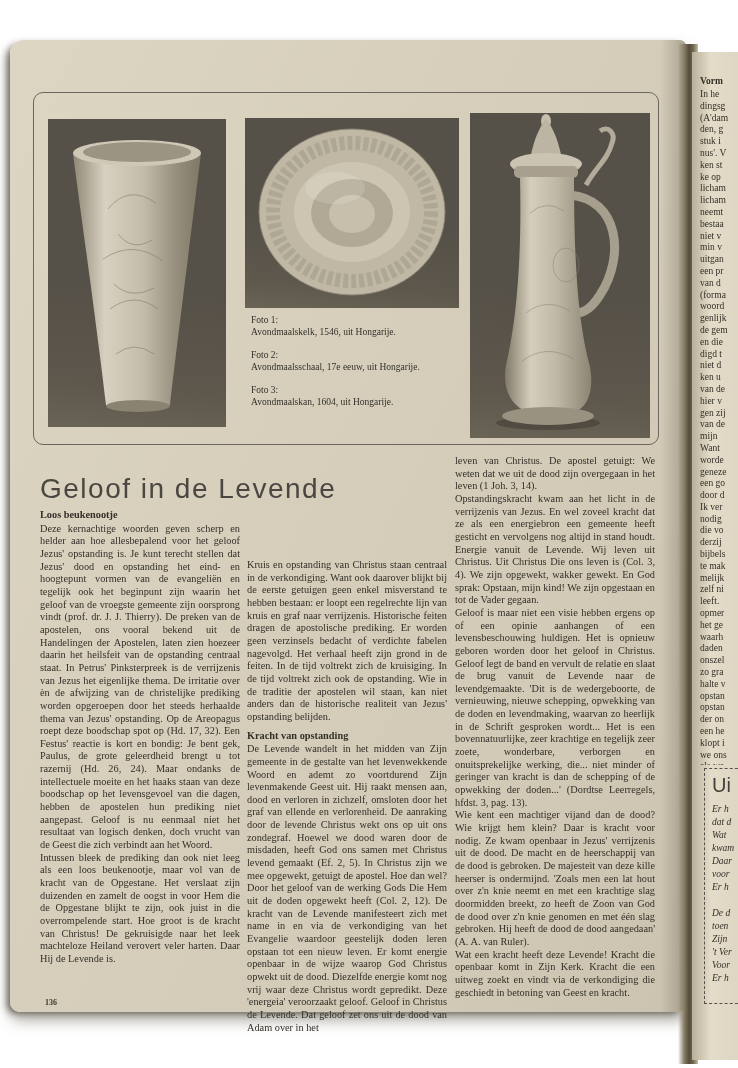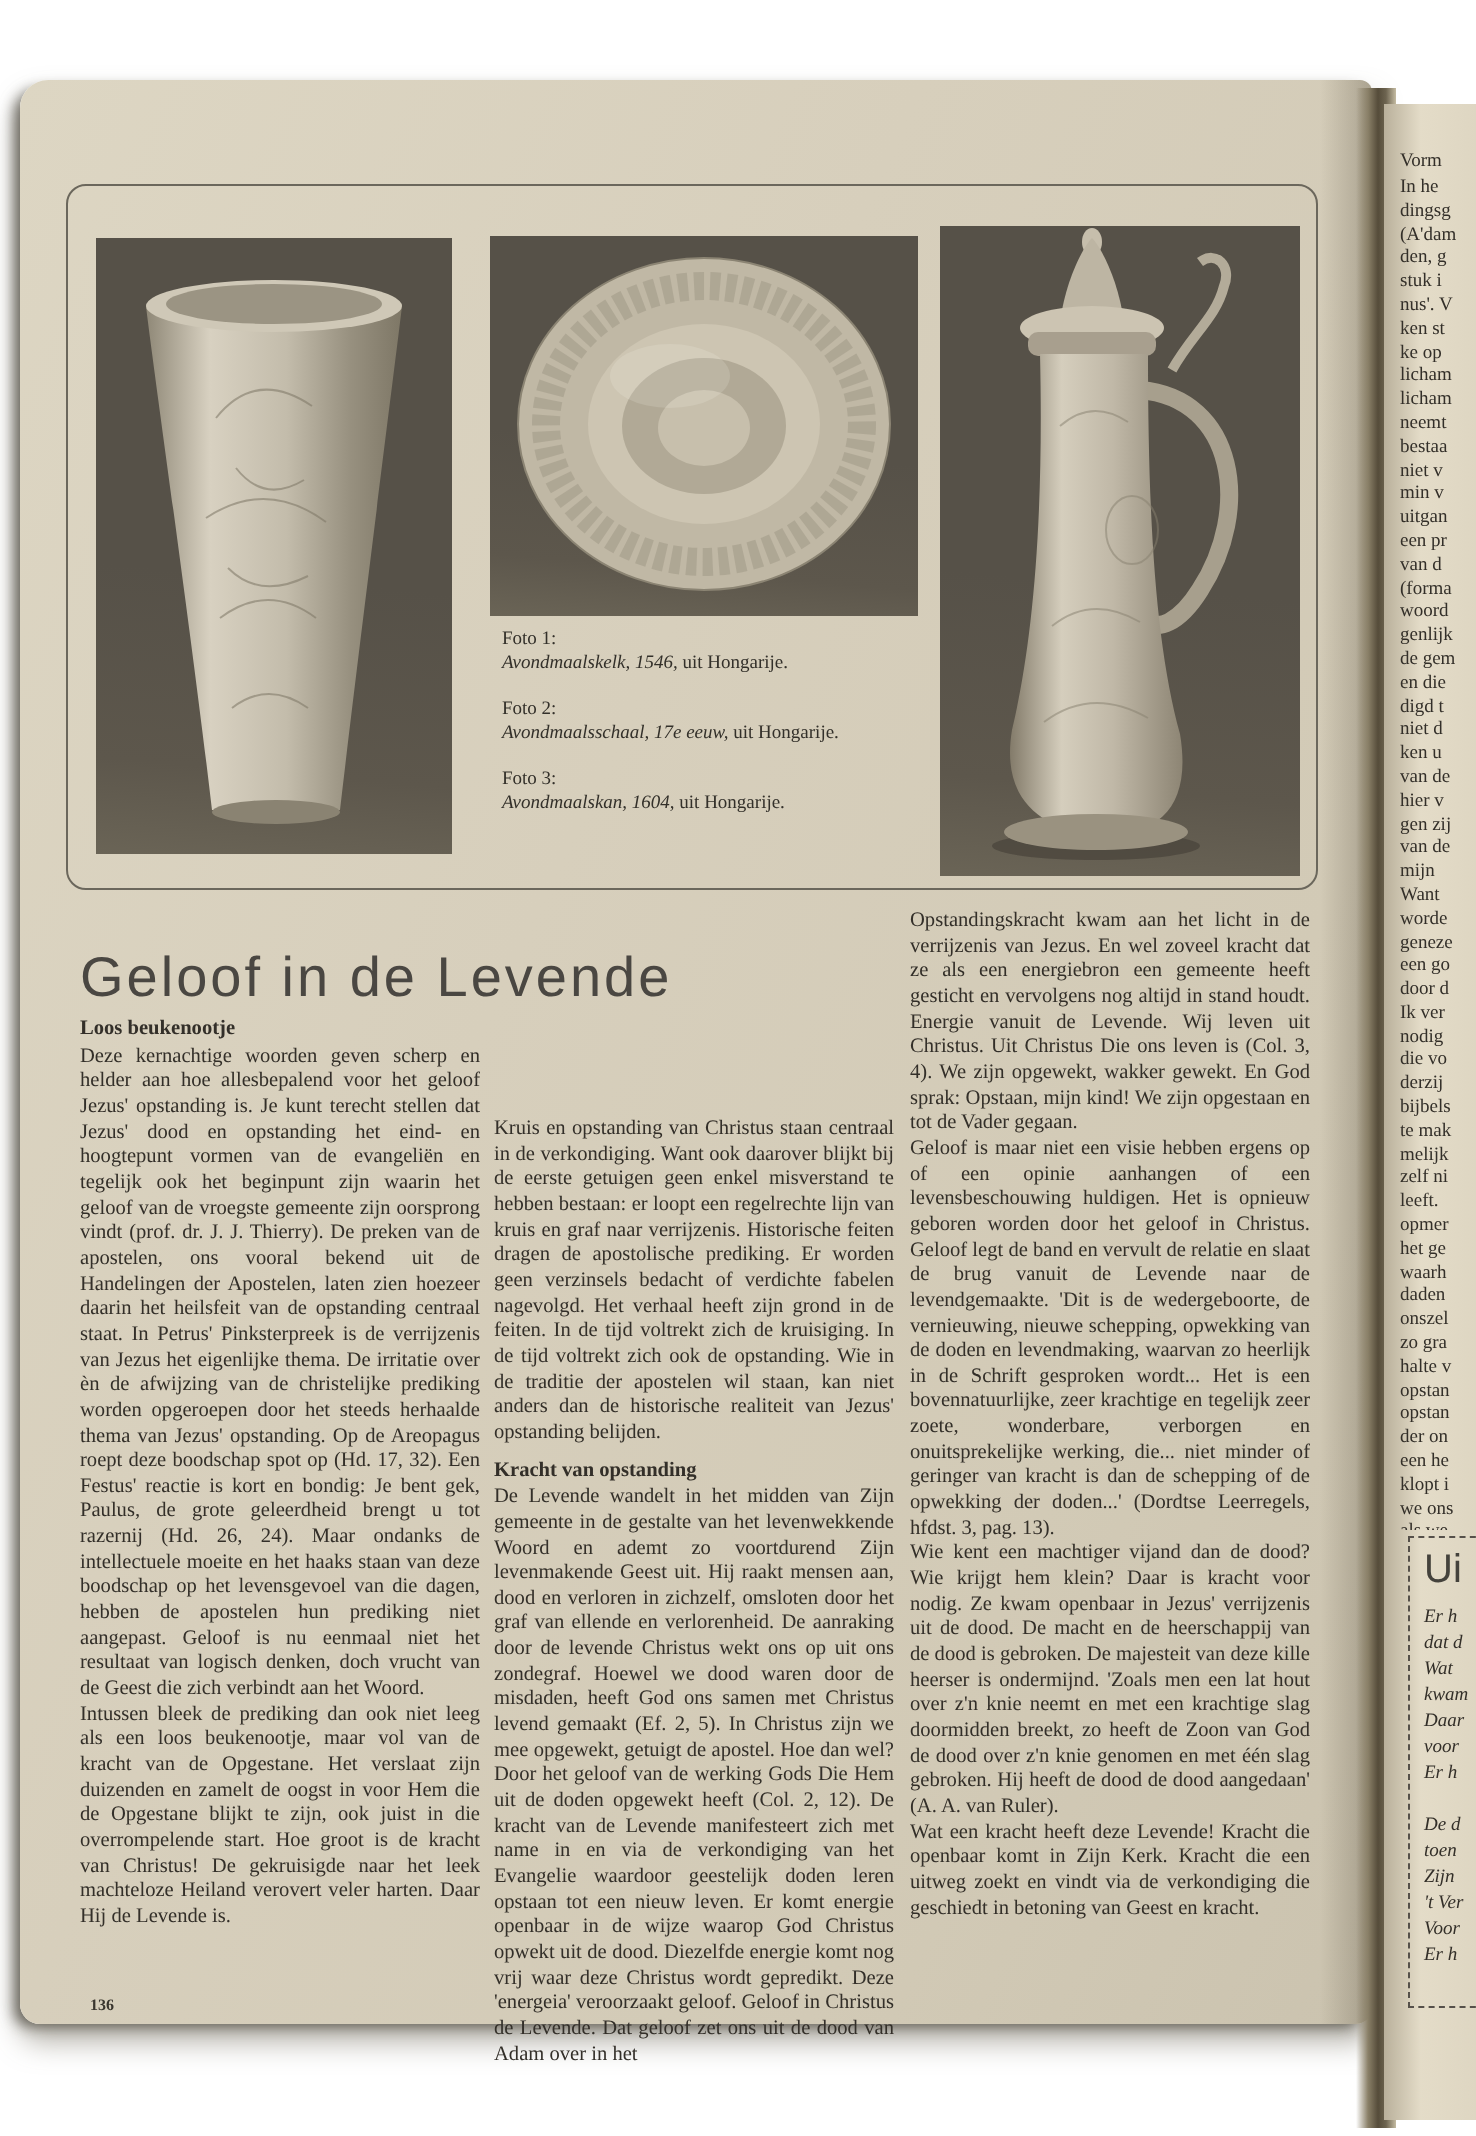--- a/index.html
+++ b/index.html
@@ -26,21 +26,21 @@
     border:1px solid #6b675c;border-radius:10px;
   }
   .photo-panel{position:absolute;background:linear-gradient(185deg,#565148 55%,#5d574c 85%,#6a6456);overflow:hidden;}
   .panel-kelk{left:14px;top:26px;width:178px;height:308px;}
   .panel-schaal{left:211px;top:25px;width:214px;height:190px;}
   .panel-kan{left:436px;top:20px;width:180px;height:325px;}
   .photo-panel svg{display:block;width:100%;height:100%;}
   
   .captions{position:absolute;left:217px;top:222px;width:210px;color:#33302a;}
   .caption{margin:0 0 12px 0;font-size:9.5px;line-height:11.5px;}
-  .caption .work{font-style:italic;text-align:center;}
+  .caption .work{text-align:center;}
   
   .article-title{
     position:absolute;left:30px;top:414px;width:420px;
     font-family:"Liberation Sans", sans-serif;font-weight:400;
     font-size:28px;letter-spacing:1.5px;color:#4a4742;white-space:nowrap;
   }
   .col{position:absolute;width:200px;overflow:hidden;color:#332f29;
        font-size:10.3px;line-height:12.65px;text-align:justify;}
   .col p{margin:0;}
   .col .col-heading{font-weight:bold;text-align:left;margin:6px 0 1px 0;}
@@ -53,21 +53,21 @@
   .spine{
     position:absolute;left:678px;top:44px;width:20px;height:1020px;
     background:linear-gradient(90deg,rgba(150,140,115,0),#8a8068 30%,#554c3a 55%,#6d6450 75%,rgba(190,180,152,.9));
   }
   
   .right-page{
     position:absolute;left:692px;top:52px;width:46px;height:1008px;overflow:hidden;
     background:linear-gradient(90deg,#b9b09b,#e4dcc8 40%,#ded6c2);
     color:#332f29;
   }
-  .rp-heading{position:absolute;left:8px;top:24px;font-size:9.5px;font-weight:normal;}
+  .rp-heading{position:absolute;left:8px;top:24px;font-size:9.5px;font-weight:bold;}
   .rp-lines{position:absolute;left:8px;top:37px;width:60px;height:676px;overflow:hidden;
             font-size:9.5px;line-height:11.8px;white-space:pre-line;}
   .poem-box{position:absolute;left:12px;top:716px;width:70px;height:236px;
             border:1px dashed #55504a;padding:5px 0 0 7px;box-sizing:border-box;}
   .poem-title{font-family:"Liberation Sans", sans-serif;font-size:20px;color:#44423c;margin:0 0 6px 0;}
   .poem-lines{font-size:9.5px;line-height:13px;font-style:italic;white-space:pre-line;}
 </style>
 </head>
 <body>
 
@@ -158,20 +158,21 @@
     <p>Intussen bleek de prediking dan ook niet leeg als een loos beukenootje, maar vol van de kracht van de Opgestane. Het verslaat zijn duizenden en zamelt de oogst in voor Hem die de Opgestane blijkt te zijn, ook juist in die overrompelende start. Hoe groot is de kracht van Christus! De gekruisigde naar het leek machteloze Heiland verovert veler harten. Daar Hij de Levende is.</p>
   </div>
 
   <div class="col col-2">
     <p>Kruis en opstanding van Christus staan centraal in de verkondiging. Want ook daarover blijkt bij de eerste getuigen geen enkel misverstand te hebben bestaan: er loopt een regelrechte lijn van kruis en graf naar verrijzenis. Historische feiten dragen de apostolische prediking. Er worden geen verzinsels bedacht of verdichte fabelen nagevolgd. Het verhaal heeft zijn grond in de feiten. In de tijd voltrekt zich de kruisiging. In de tijd voltrekt zich ook de opstanding. Wie in de traditie der apostelen wil staan, kan niet anders dan de historische realiteit van Jezus' opstanding belijden.</p>
     <p class="col-heading">Kracht van opstanding</p>
     <p>De Levende wandelt in het midden van Zijn gemeente in de gestalte van het levenwekkende Woord en ademt zo voortdurend Zijn levenmakende Geest uit. Hij raakt mensen aan, dood en verloren in zichzelf, omsloten door het graf van ellende en verlorenheid. De aanraking door de levende Christus wekt ons op uit ons zondegraf. Hoewel we dood waren door de misdaden, heeft God ons samen met Christus levend gemaakt (Ef. 2, 5). In Christus zijn we mee opgewekt, getuigt de apostel. Hoe dan wel? Door het geloof van de werking Gods Die Hem uit de doden opgewekt heeft (Col. 2, 12). De kracht van de Levende manifesteert zich met name in en via de verkondiging van het Evangelie waardoor geestelijk doden leren opstaan tot een nieuw leven. Er komt energie openbaar in de wijze waarop God Christus opwekt uit de dood. Diezelfde energie komt nog vrij waar deze Christus wordt gepredikt. Deze 'energeia' veroorzaakt geloof. Geloof in Christus de Levende. Dat geloof zet ons uit de dood van Adam over in het</p>
   </div>
 
   <div class="col col-3">
+    <p>leven van Christus. De apostel getuigt: We weten dat we uit de dood zijn overgegaan in het leven (1 Joh. 3, 14).</p>
     <p>Opstandingskracht kwam aan het licht in de verrijzenis van Jezus. En wel zoveel kracht dat ze als een energiebron een gemeente heeft gesticht en vervolgens nog altijd in stand houdt. Energie vanuit de Levende. Wij leven uit Christus. Uit Christus Die ons leven is (Col. 3, 4). We zijn opgewekt, wakker gewekt. En God sprak: Opstaan, mijn kind! We zijn opgestaan en tot de Vader gegaan.</p>
     <p>Geloof is maar niet een visie hebben ergens op of een opinie aanhangen of een levensbeschouwing huldigen. Het is opnieuw geboren worden door het geloof in Christus. Geloof legt de band en vervult de relatie en slaat de brug vanuit de Levende naar de levendgemaakte. 'Dit is de wedergeboorte, de vernieuwing, nieuwe schepping, opwekking van de doden en levendmaking, waarvan zo heerlijk in de Schrift gesproken wordt... Het is een bovennatuurlijke, zeer krachtige en tegelijk zeer zoete, wonderbare, verborgen en onuitsprekelijke werking, die... niet minder of geringer van kracht is dan de schepping of de opwekking der doden...' (Dordtse Leerregels, hfdst. 3, pag. 13).</p>
     <p>Wie kent een machtiger vijand dan de dood? Wie krijgt hem klein? Daar is kracht voor nodig. Ze kwam openbaar in Jezus' verrijzenis uit de dood. De macht en de heerschappij van de dood is gebroken. De majesteit van deze kille heerser is ondermijnd. 'Zoals men een lat hout over z'n knie neemt en met een krachtige slag doormidden breekt, zo heeft de Zoon van God de dood over z'n knie genomen en met één slag gebroken. Hij heeft de dood de dood aangedaan' (A. A. van Ruler).</p>
     <p>Wat een kracht heeft deze Levende! Kracht die openbaar komt in Zijn Kerk. Kracht die een uitweg zoekt en vindt via de verkondiging die geschiedt in betoning van Geest en kracht.</p>
   </div>
 
   <div class="page-number">136</div>
 </div>
 
 <div class="spine"></div>

